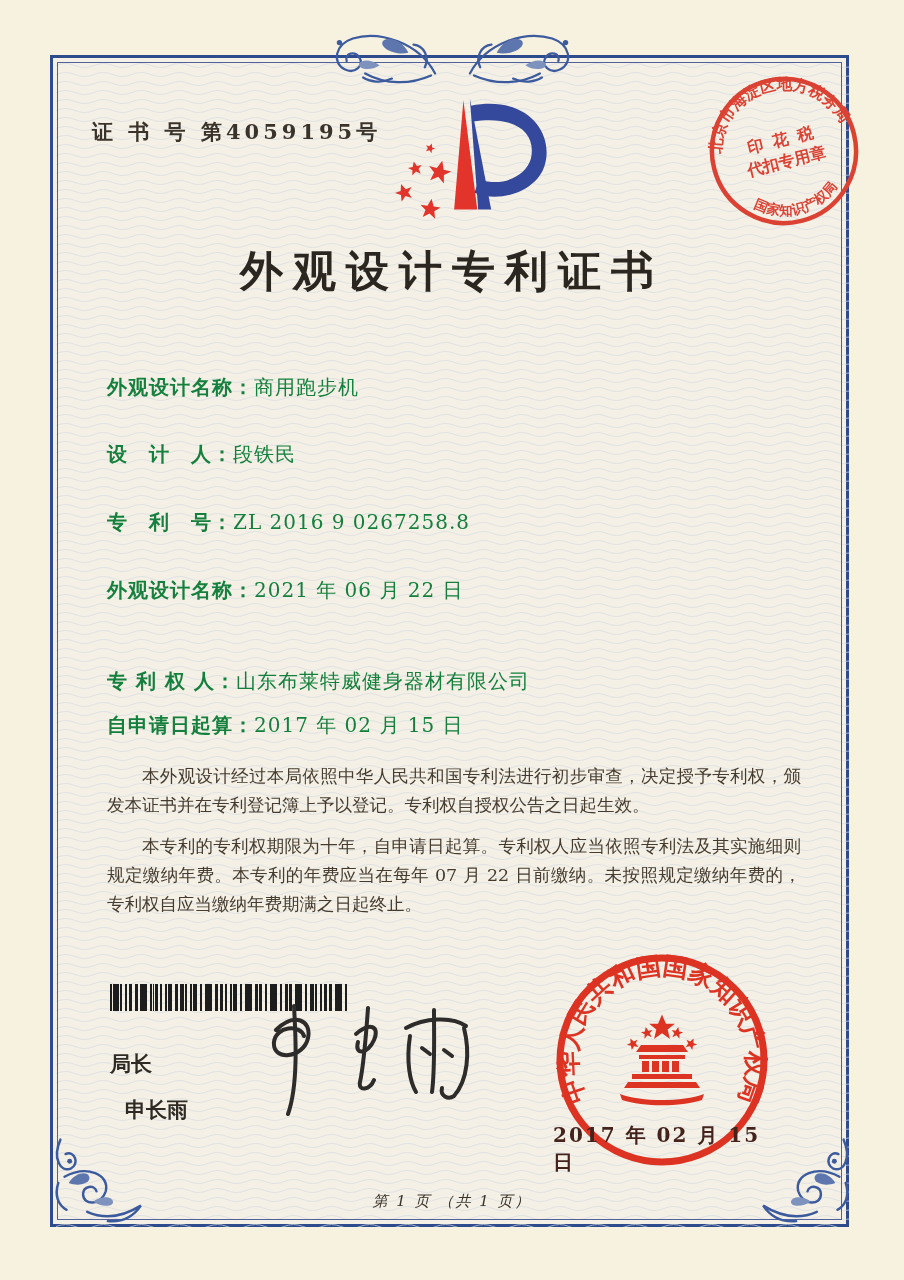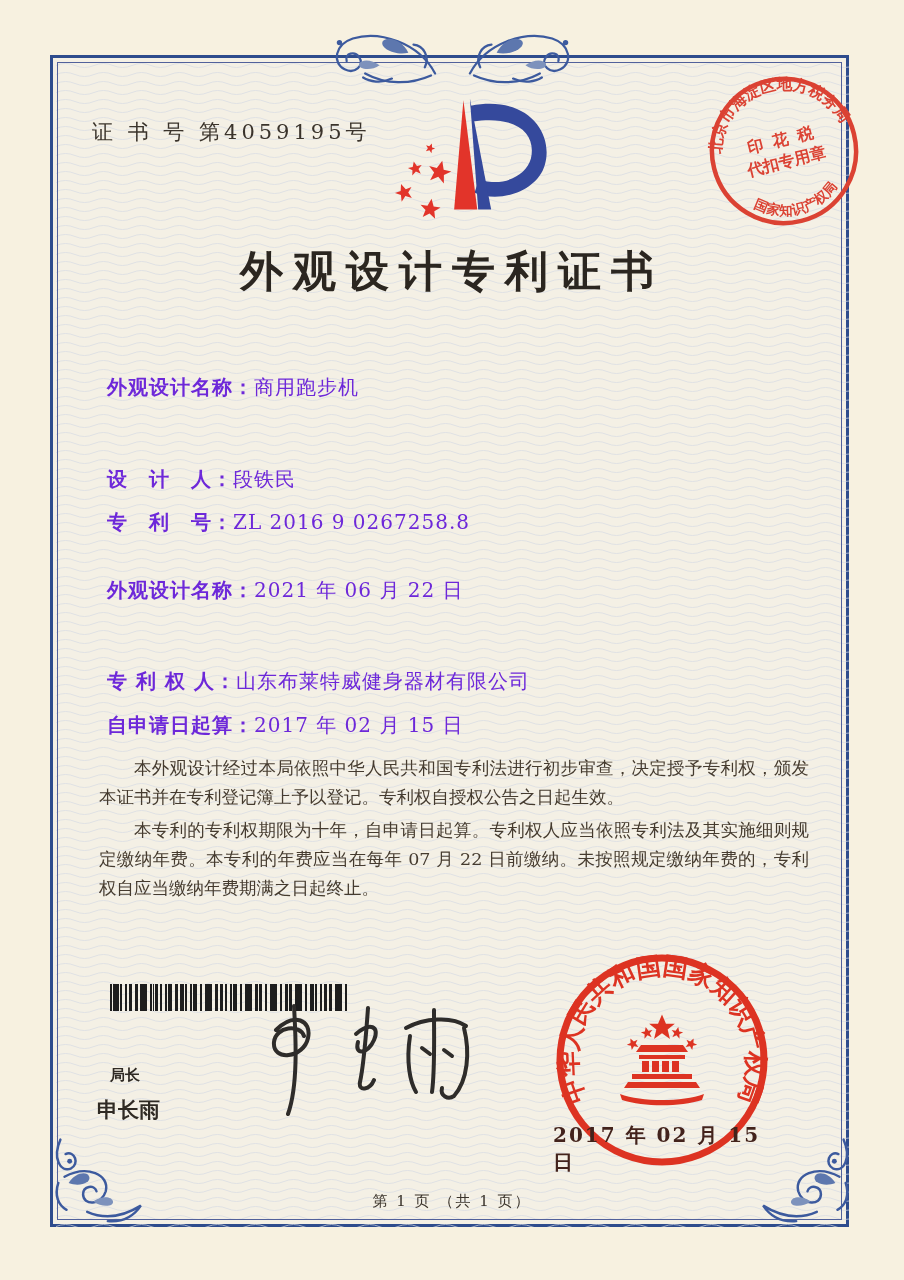--- a/index.html
+++ b/index.html
@@ -17,56 +17,56 @@
   }
   .frame-inner{
     position:absolute;left:4px;top:4px;right:4px;bottom:4px;
     border:1px solid #51619b;
   }
   .waves{position:absolute;left:3px;top:3px;width:793px;height:1166px;opacity:.7;}
   .ornament{position:absolute;}
   
   .cert-no{
     position:absolute;left:92px;top:118px;
-    font-size:21px;letter-spacing:4px;color:#3a332b;font-weight:normal;
+    font-size:21px;letter-spacing:4px;color:#3a332b;font-weight:bold;
   }
   .doc-title{
     position:absolute;left:0;top:243px;width:904px;text-align:center;
     font-size:43px;font-weight:bold;letter-spacing:10px;color:#2b2620;
   }
-  .field-row{position:absolute;left:107px;font-size:20px;color:#6d28d9;letter-spacing:1px;}
+  .field-row{position:absolute;left:107px;font-size:20px;color:#15803d;letter-spacing:1px;}
   .field-row .lbl{font-weight:bold;}
-  .f0{top:374px}.f1{top:466px}.f2{top:509px}.f3{top:577px}.f4{top:668px}.f5{top:712px}
+  .f0{top:374px}.f1{top:441px}.f2{top:509px}.f3{top:577px}.f4{top:668px}.f5{top:712px}
   .body-text{
     position:absolute;left:95px;top:750px;width:718px;
     font-size:17.5px;line-height:29px;color:#453b2f;
     text-align:justify;
   }
-  .body-text p{margin:4px;text-indent:2em;}
+  .body-text p{margin:12px;text-indent:2em;}
   
   .barcode{
     position:absolute;left:110px;top:984px;width:237px;height:27px;
     background:
       repeating-linear-gradient(90deg,#1d1d1d 0 2px,transparent 2px 5px),
       repeating-linear-gradient(90deg,#1d1d1d 0 1px,transparent 1px 8px),
       repeating-linear-gradient(90deg,#1d1d1d 0 3px,transparent 3px 13px);
     background-position:0 0,3px 0,6px 0;
   }
-  .role-label{position:absolute;left:110px;top:1050px;font-size:15px;font-weight:bold;color:#2f2a24;margin-top:16px;}
-  .role-name{position:absolute;left:97px;top:1096px;font-size:21px;font-weight:bold;color:#2f2a24;}
+  .role-label{position:absolute;left:110px;top:1050px;font-size:21px;font-weight:bold;color:#2f2a24;}
+  .role-name{position:absolute;left:125px;top:1096px;font-size:21px;font-weight:bold;color:#2f2a24;}
   .signature{position:absolute;left:238px;top:1000px;}
   .seal-main{position:absolute;left:550px;top:948px;}
   .seal-date{
     position:absolute;left:553px;top:1122px;width:230px;
     font-size:20px;font-weight:bold;letter-spacing:2px;color:#43231c;
   }
   .seal-tax{position:absolute;left:703px;top:70px;transform:rotate(-14deg);}
   .footer{
     position:absolute;left:0;top:1192px;width:904px;text-align:center;
-    font-size:15px;color:#3a332b;letter-spacing:2px;
+    font-size:15px;color:#3a332b;letter-spacing:2px;font-style:italic;
   }
   .logo{position:absolute;left:382px;top:90px;}
 </style>
 </head>
 <body>
 
 <svg width="0" height="0" style="position:absolute">
   <defs>
     <pattern id="wavepat" width="38" height="9" patternUnits="userSpaceOnUse">
       <path d="M0,4.5 Q9.5,0.5 19,4.5 T38,4.5" fill="none" stroke="#d6dae3" stroke-width="1"></path>

